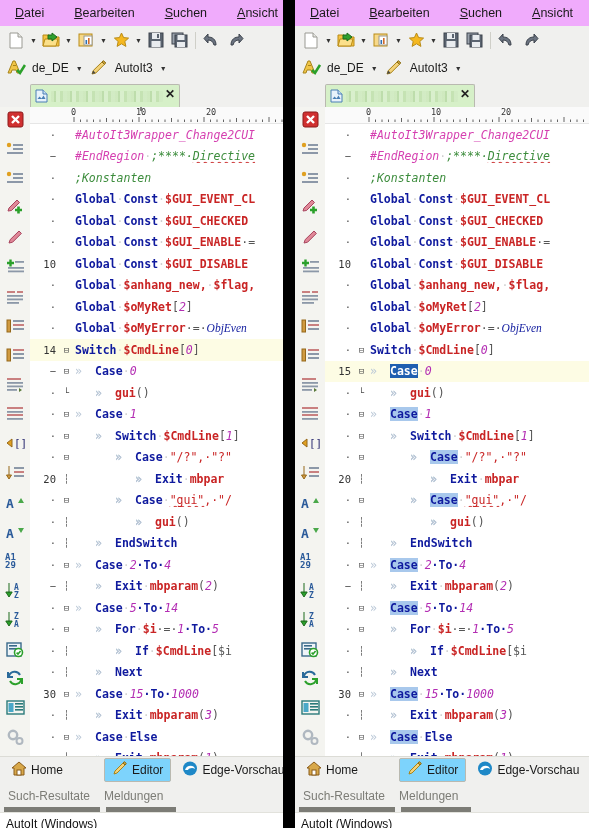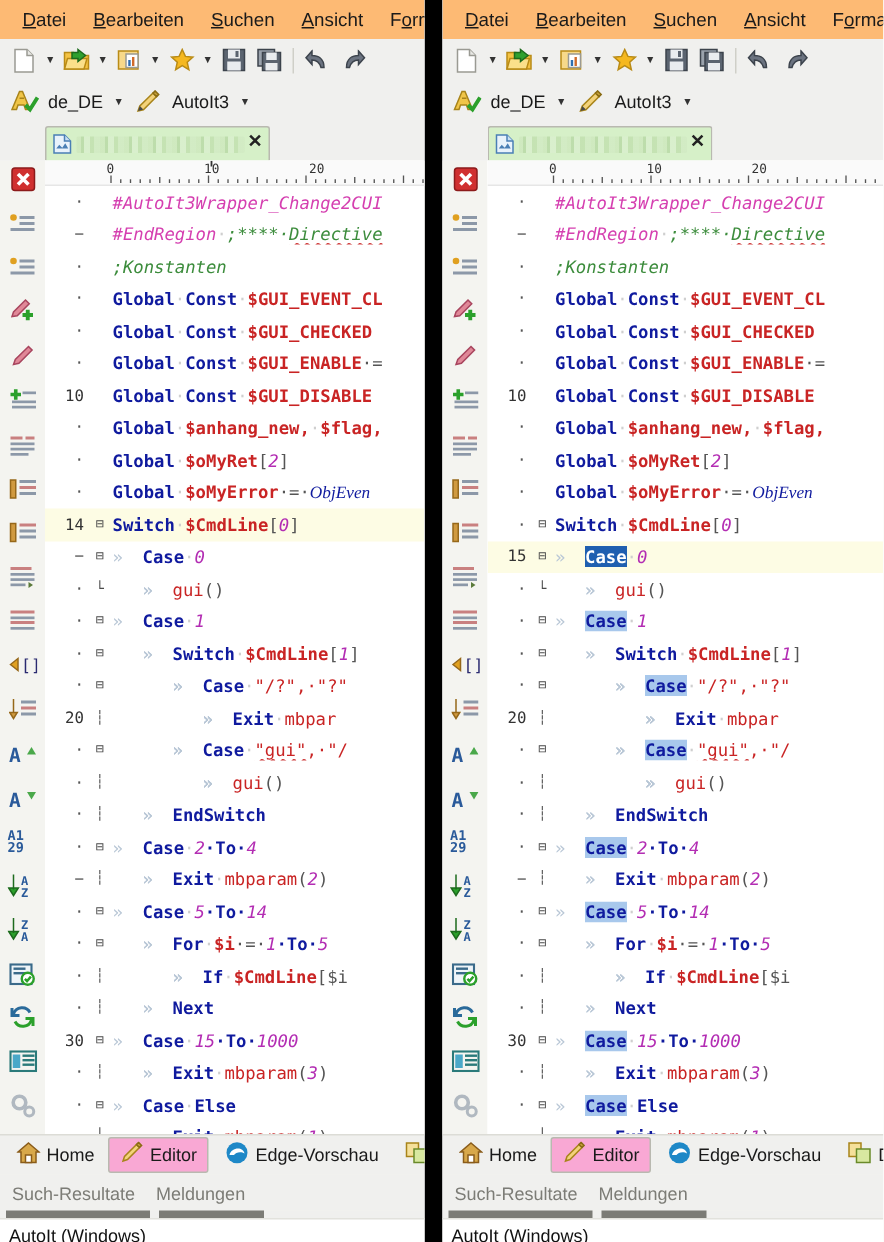--- a/index.html
+++ b/index.html
@@ -9,21 +9,21 @@
     font-family:"Liberation Sans",sans-serif;
     font-size:11px;color:#000;
   }
   .screen{position:relative;width:589px;height:828px;overflow:hidden;display:flex;}
   .pane{position:relative;height:828px;overflow:hidden;background:#f4f4f0;}
   .pane-left{width:283px;}
   .divider{width:12px;height:828px;background:#000000;flex:0 0 12px;}
   .pane-right{width:294px;}
 
   
-  .menubar{height:26px;background:#fdba74;display:flex;align-items:center;padding-left:6px;gap:0px;border-bottom:0;}
+  .menubar{height:26px;background:#f0abfc;display:flex;align-items:center;padding-left:6px;gap:12px;border-bottom:0;}
   .menuitem{font-size:12.5px;color:#1a1a1a;padding:3px 9px;white-space:nowrap;}
   .menuitem u{text-decoration:underline;}
 
   
   .toolbar{height:28px;background:#f0f0ee;display:flex;align-items:center;padding-left:5px;gap:1px;}
   .toolbar2{height:28px;background:#f0f0ee;display:flex;align-items:center;padding-left:5px;gap:3px;}
   .tb{width:22px;height:22px;display:flex;align-items:center;justify-content:center;}
   .caret{width:11px;height:22px;display:flex;align-items:center;justify-content:center;font-size:7px;color:#333;}
   .tbsep{width:1px;height:17px;background:#cfcfc8;margin:0 4px;}
   .tblabel{font-size:12px;color:#1a1a1a;padding:0 2px;}
@@ -62,33 +62,33 @@
   .fold{width:13px;flex:0 0 13px;display:flex;align-items:center;justify-content:center;color:#4a4a4a;font-size:9px;}
   .codetext{flex:1;padding-left:2px;overflow:hidden;}
 
   
   .kw{color:#0f1a9e;font-weight:bold;}
   .var{color:#c92424;font-weight:bold;}
   .num{color:#b32db3;font-style:italic;}
   .str{color:#c92424;}
   .cmt{color:#3c8c3c;font-style:italic;}
   .pre{color:#d53fb0;font-style:italic;}
-  .fn{color:#c92424;font-weight:normal;margin-top:28px;}
+  .fn{color:#c92424;font-weight:bold;margin-top:28px;}
   .obj{color:#0f1a9e;font-style:italic;font-family:Liberation Serif, serif;}
   .op{color:#555;}
   .ws{color:#cfcfcf;}
   .ind{color:#b9c7d6;}
   .sel{background:#1f5fb0;color:#ffffff !important;}
   .sel2{background:#a8c8ec;}
   .squig{text-decoration:underline wavy #c33;text-decoration-skip-ink:none;}
 
   
   .bottombar{height:26px;background:#f0f0ee;display:flex;align-items:center;padding-left:4px;gap:2px;border-top:1px solid #dcdcd6;}
   .btab{display:flex;align-items:center;height:22px;padding:0 7px;font-size:12px;color:#1a1a1a;gap:4px;white-space:nowrap;}
-  .btab.active{background:#f9a8d4;border:1px solid #b9b9b0;border-radius:2px;}
+  .btab.active{background:#7dd3fc;border:1px solid #b9b9b0;border-radius:2px;margin-left:32px;}
   .btabsep{width:1px;height:17px;background:#cfcfc8;}
 
   
   .paneltabs{height:24px;background:#f0f0ee;display:flex;align-items:flex-end;padding-left:4px;gap:6px;}
   .ptab{font-size:12px;color:#7c7c76;padding:0 4px 4px 4px;}
   .ptabunder{height:5px;background:#f0f0ee;display:flex;padding-left:4px;gap:6px;}
   .underbar{height:5px;background:#7c7c76;}
 
   
   .statusbar{height:22px;background:#ffffff;display:flex;align-items:center;padding-left:6px;font-size:12px;color:#111;border-top:1px solid #e2e2dc;}

